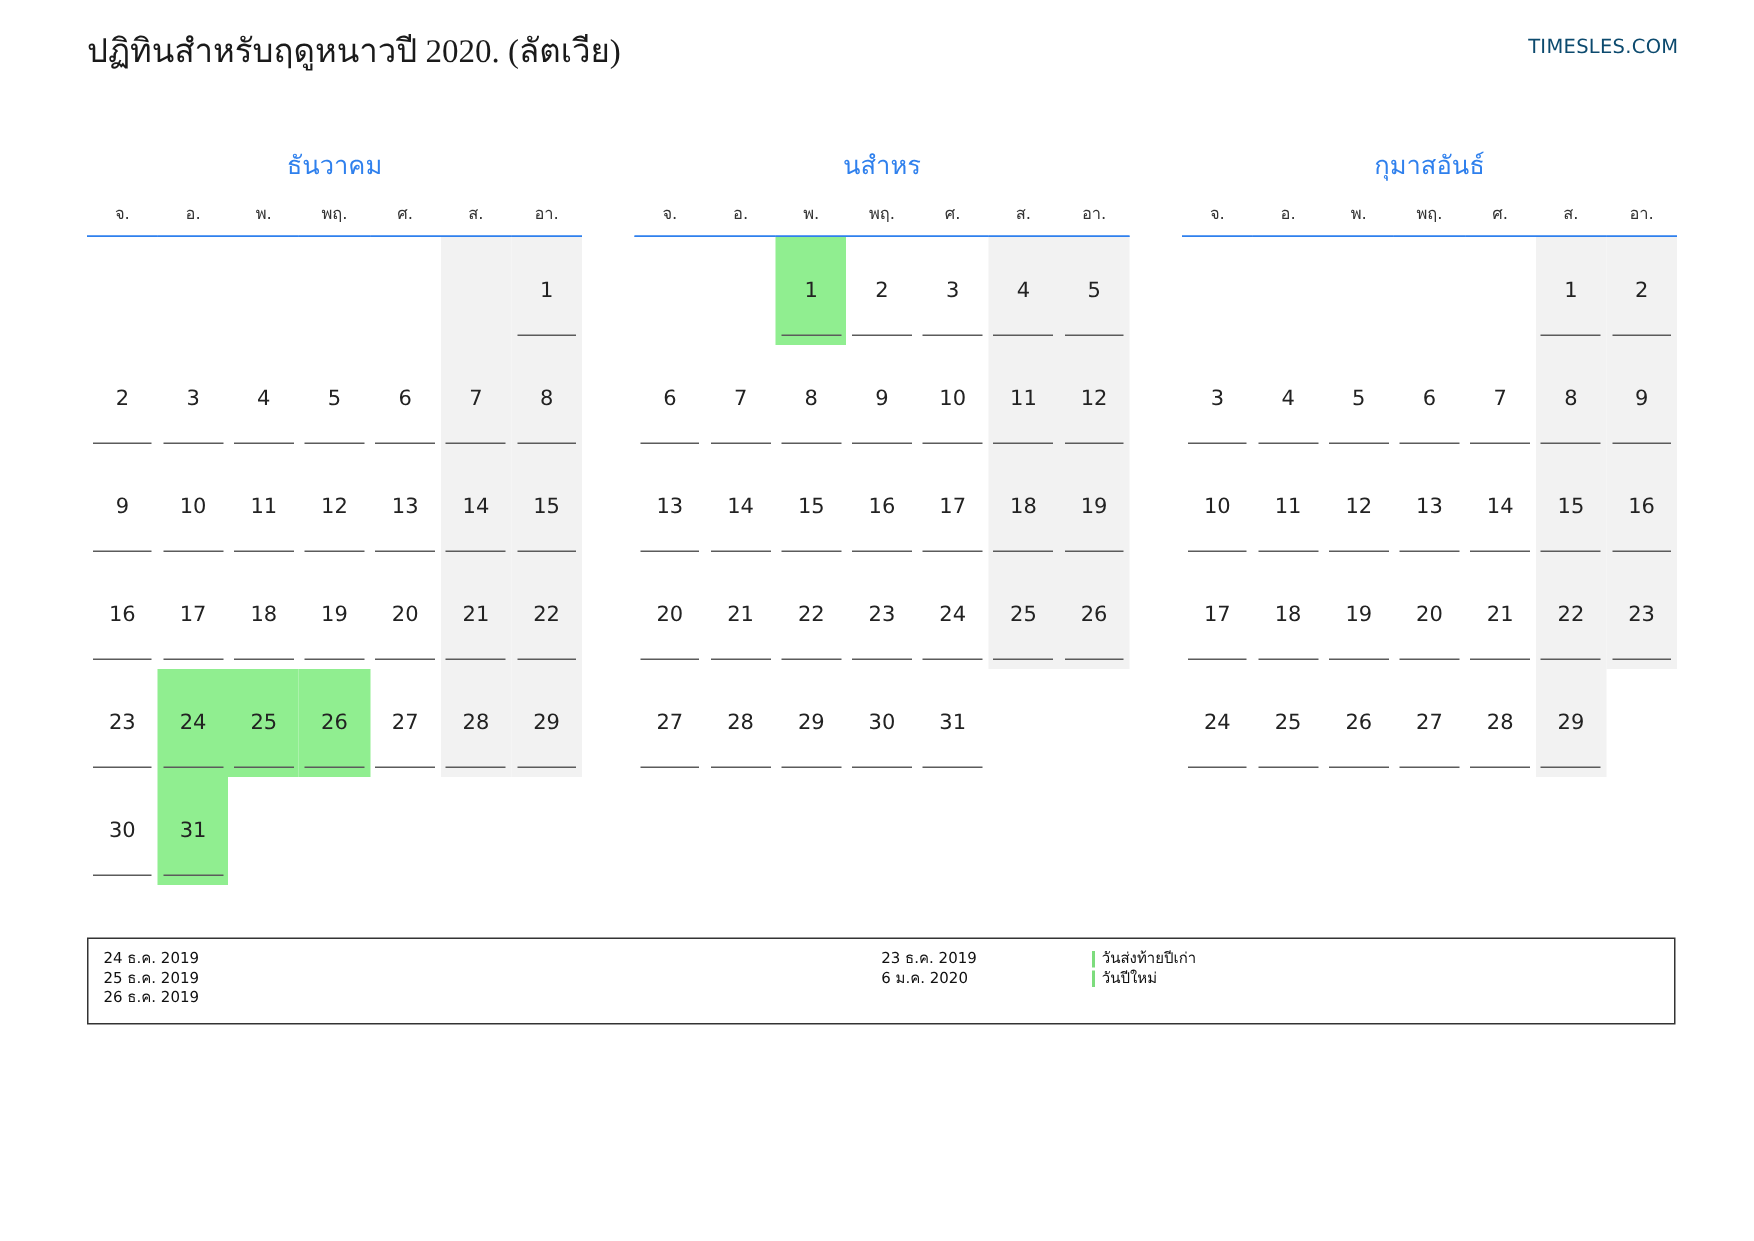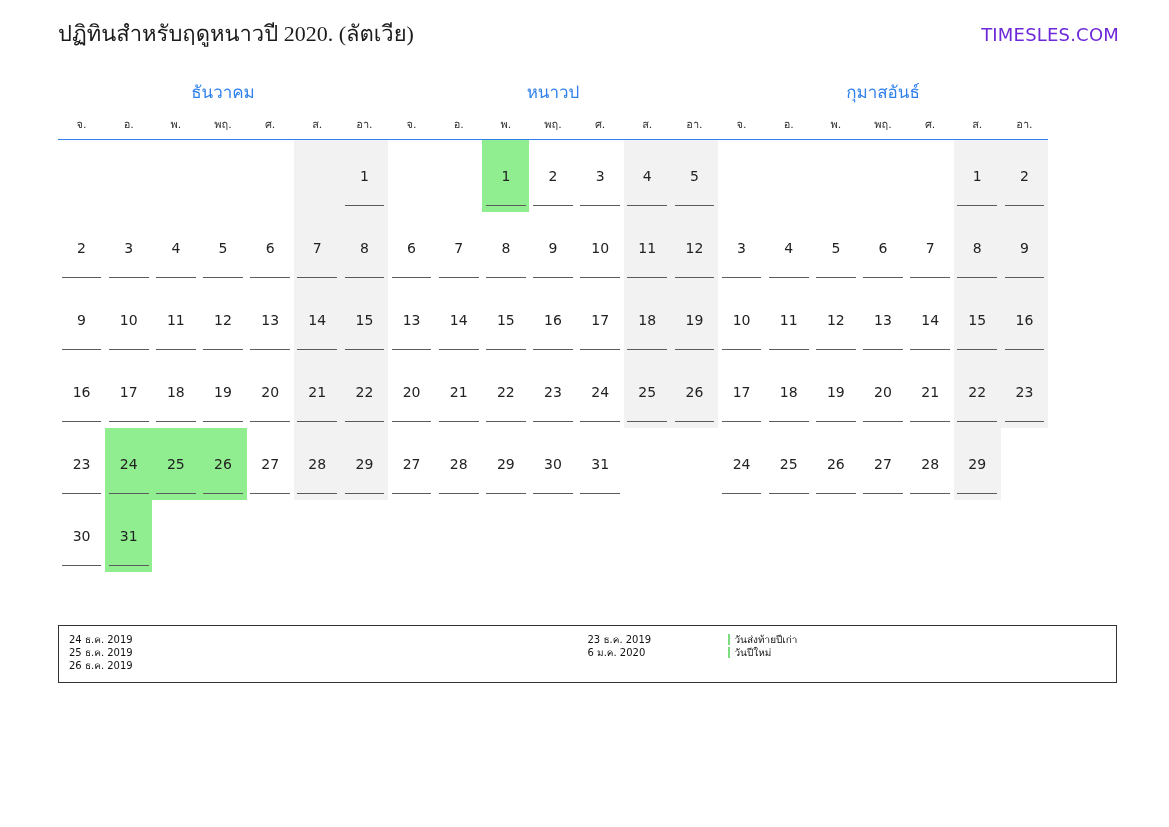--- a/index.html
+++ b/index.html
@@ -18,30 +18,30 @@
     position: absolute;
     left: 58px; top: 16px;
     font-size: 22px;
     color: #1a1a1a;
     white-space: nowrap;
     font-family: Liberation Serif, serif;
   }
   .brand {
     position: absolute;
     right: 50px; top: 24px;
-    font-size: 18px;
-    color: #6d28d9;
+    font-size: 13px;
+    color: #0c4a6e;
     letter-spacing: 0.2px;
   }
   .months {
     position: absolute;
-    left: 58px; top: 78px;
+    left: 58px; top: 96px;
     width: 1060px;
     display: flex;
-    justify-content: flex-start;
+    justify-content: space-between;
   }
   .month { width: 330px; }
   .month-name {
     text-align: center;
     font-size: 17px;
     color: #2f80ed;
     margin-bottom: 14px;
     height: 22px;
   }
   table.cal {
@@ -394,21 +394,21 @@
               <td>
                 <div class="cell empty">
                   <span class="num"></span>
                 </div>
               </td>
             </tr>
           </tbody>
         </table>
       </div>
       <div class="month">
-        <div class="month-name">หนาวป</div>
+        <div class="month-name">นสำหร</div>
         <table class="cal">
           <thead>
             <tr>
               <th>จ.</th>
               <th>อ.</th>
               <th>พ.</th>
               <th>พฤ.</th>
               <th>ศ.</th>
               <th>ส.</th>
               <th>อา.</th>

